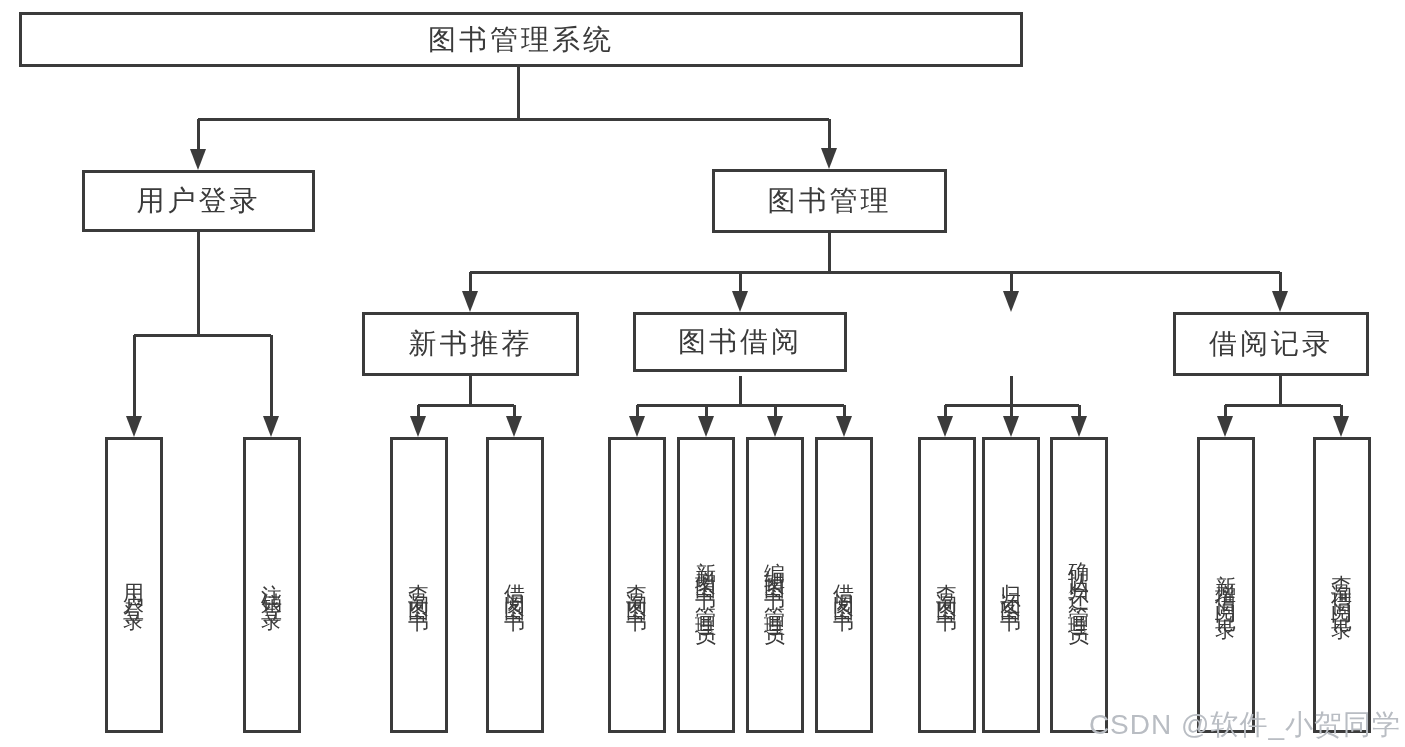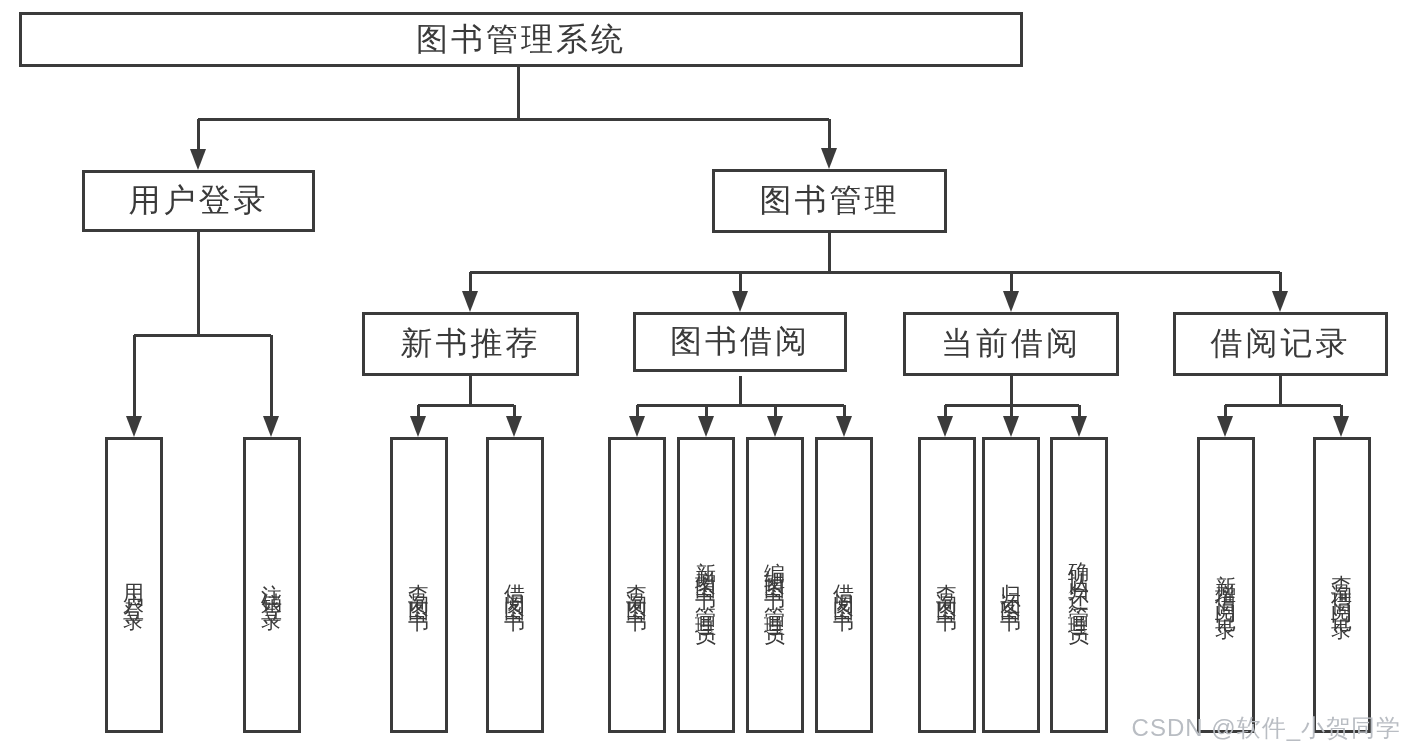--- a/index.html
+++ b/index.html
@@ -13,36 +13,36 @@
   #connectors{position:absolute;left:0;top:0;z-index:1;}
   .node{
     position:absolute;
     box-sizing:border-box;
     background:#ffffff;
     border:3px solid #3b3b3b;
     display:flex;align-items:center;justify-content:center;
     z-index:2;
     color:#3a3a3a;
   }
-  .hnode{font-size:32px;letter-spacing:3px;white-space:nowrap;}
+  .hnode{font-size:28px;letter-spacing:3px;white-space:nowrap;}
   .vnode{width:58px;top:437px;height:296px;}
   .vnode .vlabel{
     writing-mode:vertical-rl;
     text-orientation:mixed;
     font-size:21px;
     letter-spacing:9px;
     line-height:1;
     white-space:nowrap;
     color:#3a3a3a;
   }
   #watermark{
     position:absolute;
     right:4px;bottom:3px;
     z-index:3;
-    font-size:24px;
+    font-size:28px;
     letter-spacing:1px;
     color:#b9bdc3;
     white-space:nowrap;
   }
 </style>
 </head>
 <body>
 
 <div id="stage">
 
@@ -96,24 +96,21 @@
   <div class="node hnode" style="left:362px;top:312px;width:217px;height:64px;">
     <span>新书推荐</span>
   </div>
 
   <div class="node hnode" style="left:712px;top:169px;width:235px;height:64px;">
     <span>图书管理</span>
   </div>
   <div class="node hnode" style="left:633px;top:312px;width:214px;height:60px;">
     <span>图书借阅</span>
   </div>
-  <div class="node hnode" style="left:903px;top:312px;width:216px;height:64px;">
-    <span>当前借阅</span>
-  </div>
-  <div class="node hnode" style="left:1173px;top:312px;width:215px;height:64px;">
+  <div class="node hnode" style="left:1173px;top:312px;width:196px;height:64px;">
     <span>借阅记录</span>
   </div>
 
   <div class="node vnode" style="left:105px;">
     <span class="vlabel">用户登录</span>
   </div>
   <div class="node vnode" style="left:243px;">
     <span class="vlabel">注销登录</span>
   </div>
 

